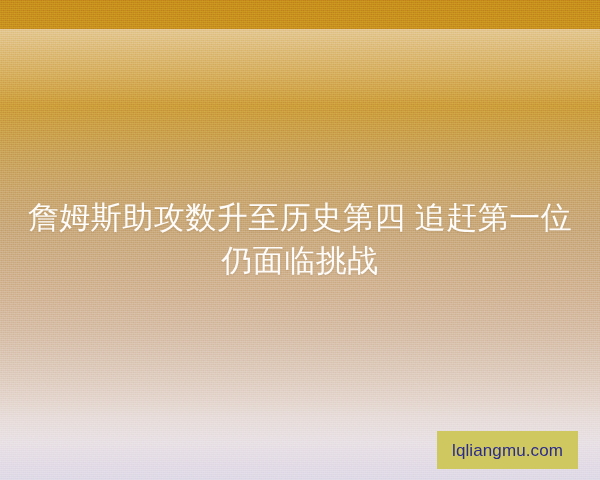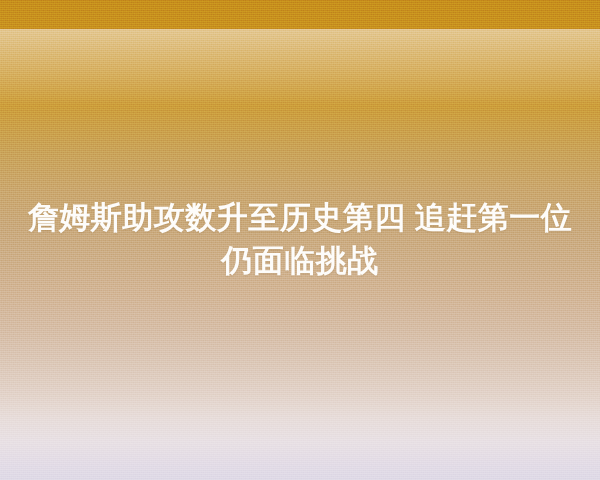--- a/index.html
+++ b/index.html
@@ -64,21 +64,21 @@
   #headline {
     position: absolute;
     left: 0;
     right: 0;
     top: 196px;
     text-align: center;
     color: #fdfcfa;
     font-size: 31px;
     line-height: 43px;
     letter-spacing: 0.5px;
-    font-weight: 700;
+    font-weight: 400;
     padding: 0 18px;
     box-sizing: border-box;
     white-space: pre-line;
     text-shadow: 0 1px 2px rgba(120,85,25,0.18);
   }
 
   
   #watermark {
     position: absolute;
     left: 437px;
@@ -102,14 +102,17 @@
 </head>
 <body>
 
 <div id="card">
 
   <div id="grain"></div>
 
   <div id="headline">詹姆斯助攻数升至历史第四 追赶第一位
 仍面临挑战</div>
 
+  <div id="watermark">
+    <span class="wm-text">lqliangmu.com</span>
+  </div>
 
 </div>
 
 </body></html>

